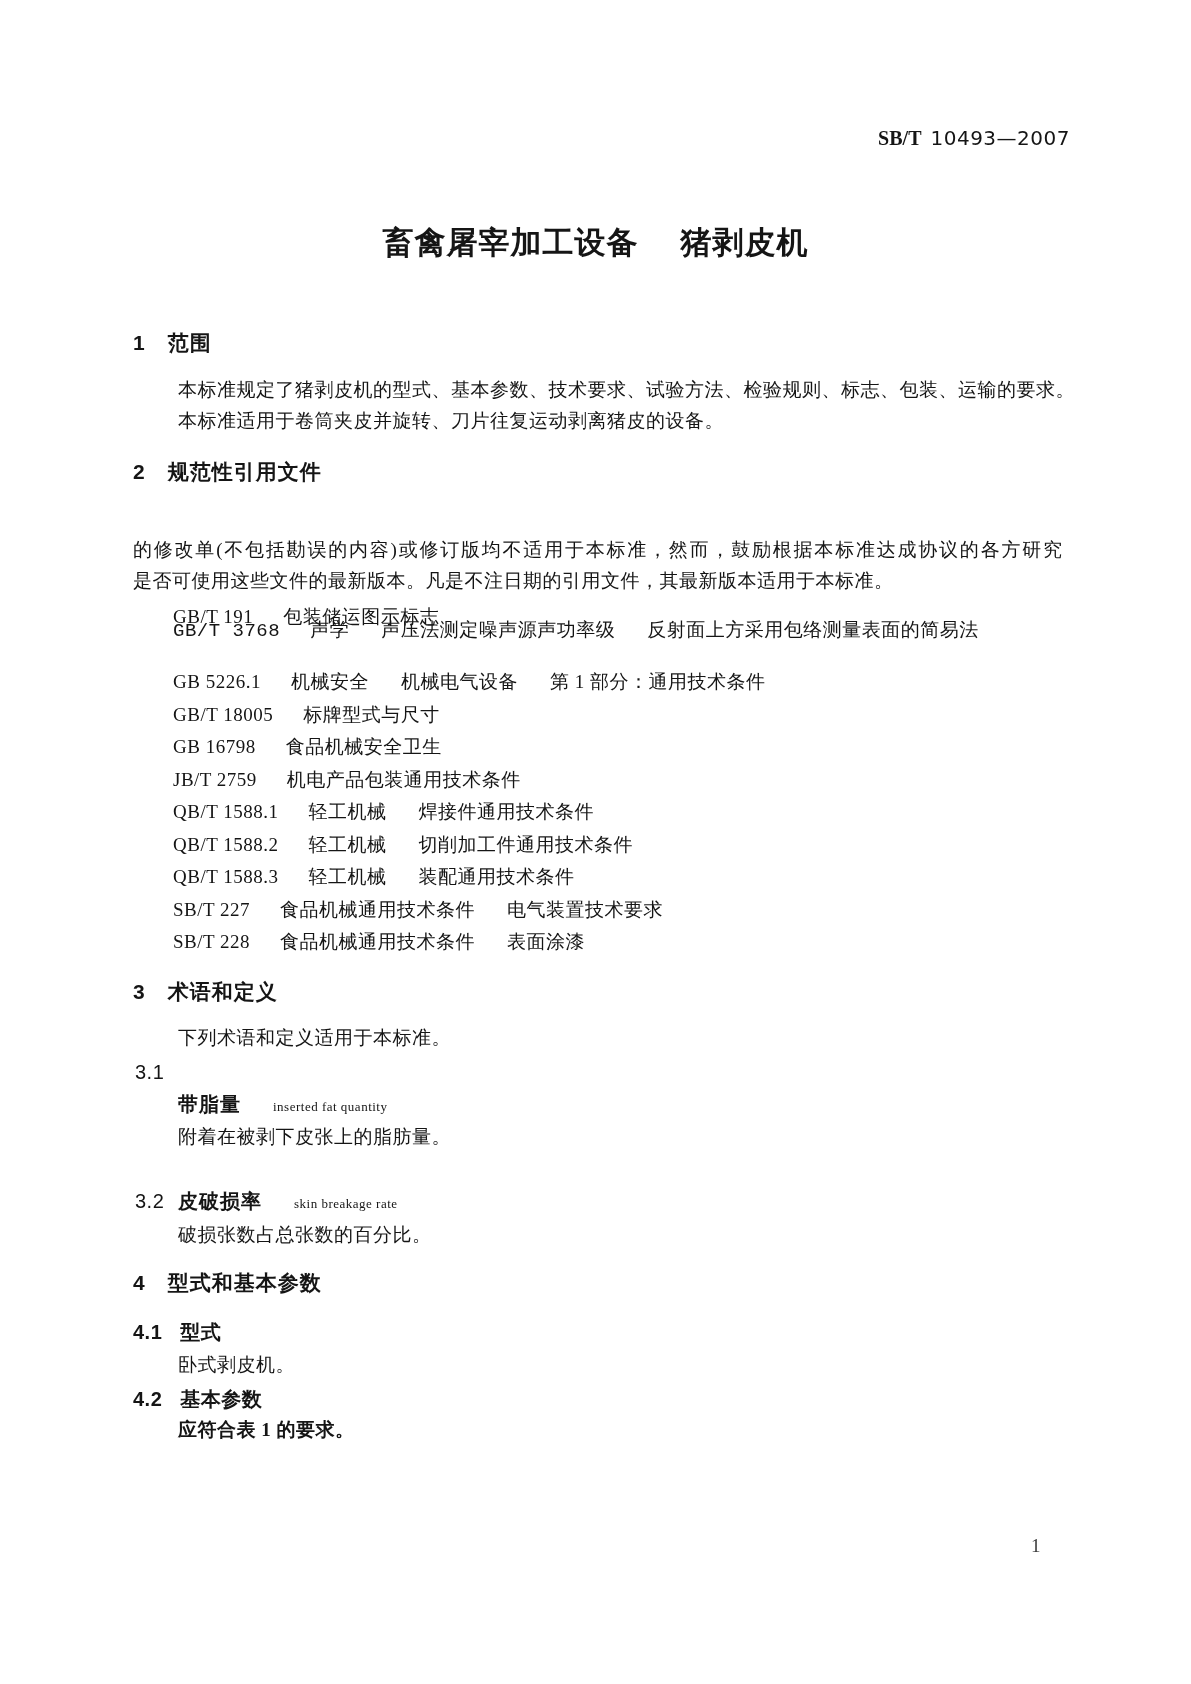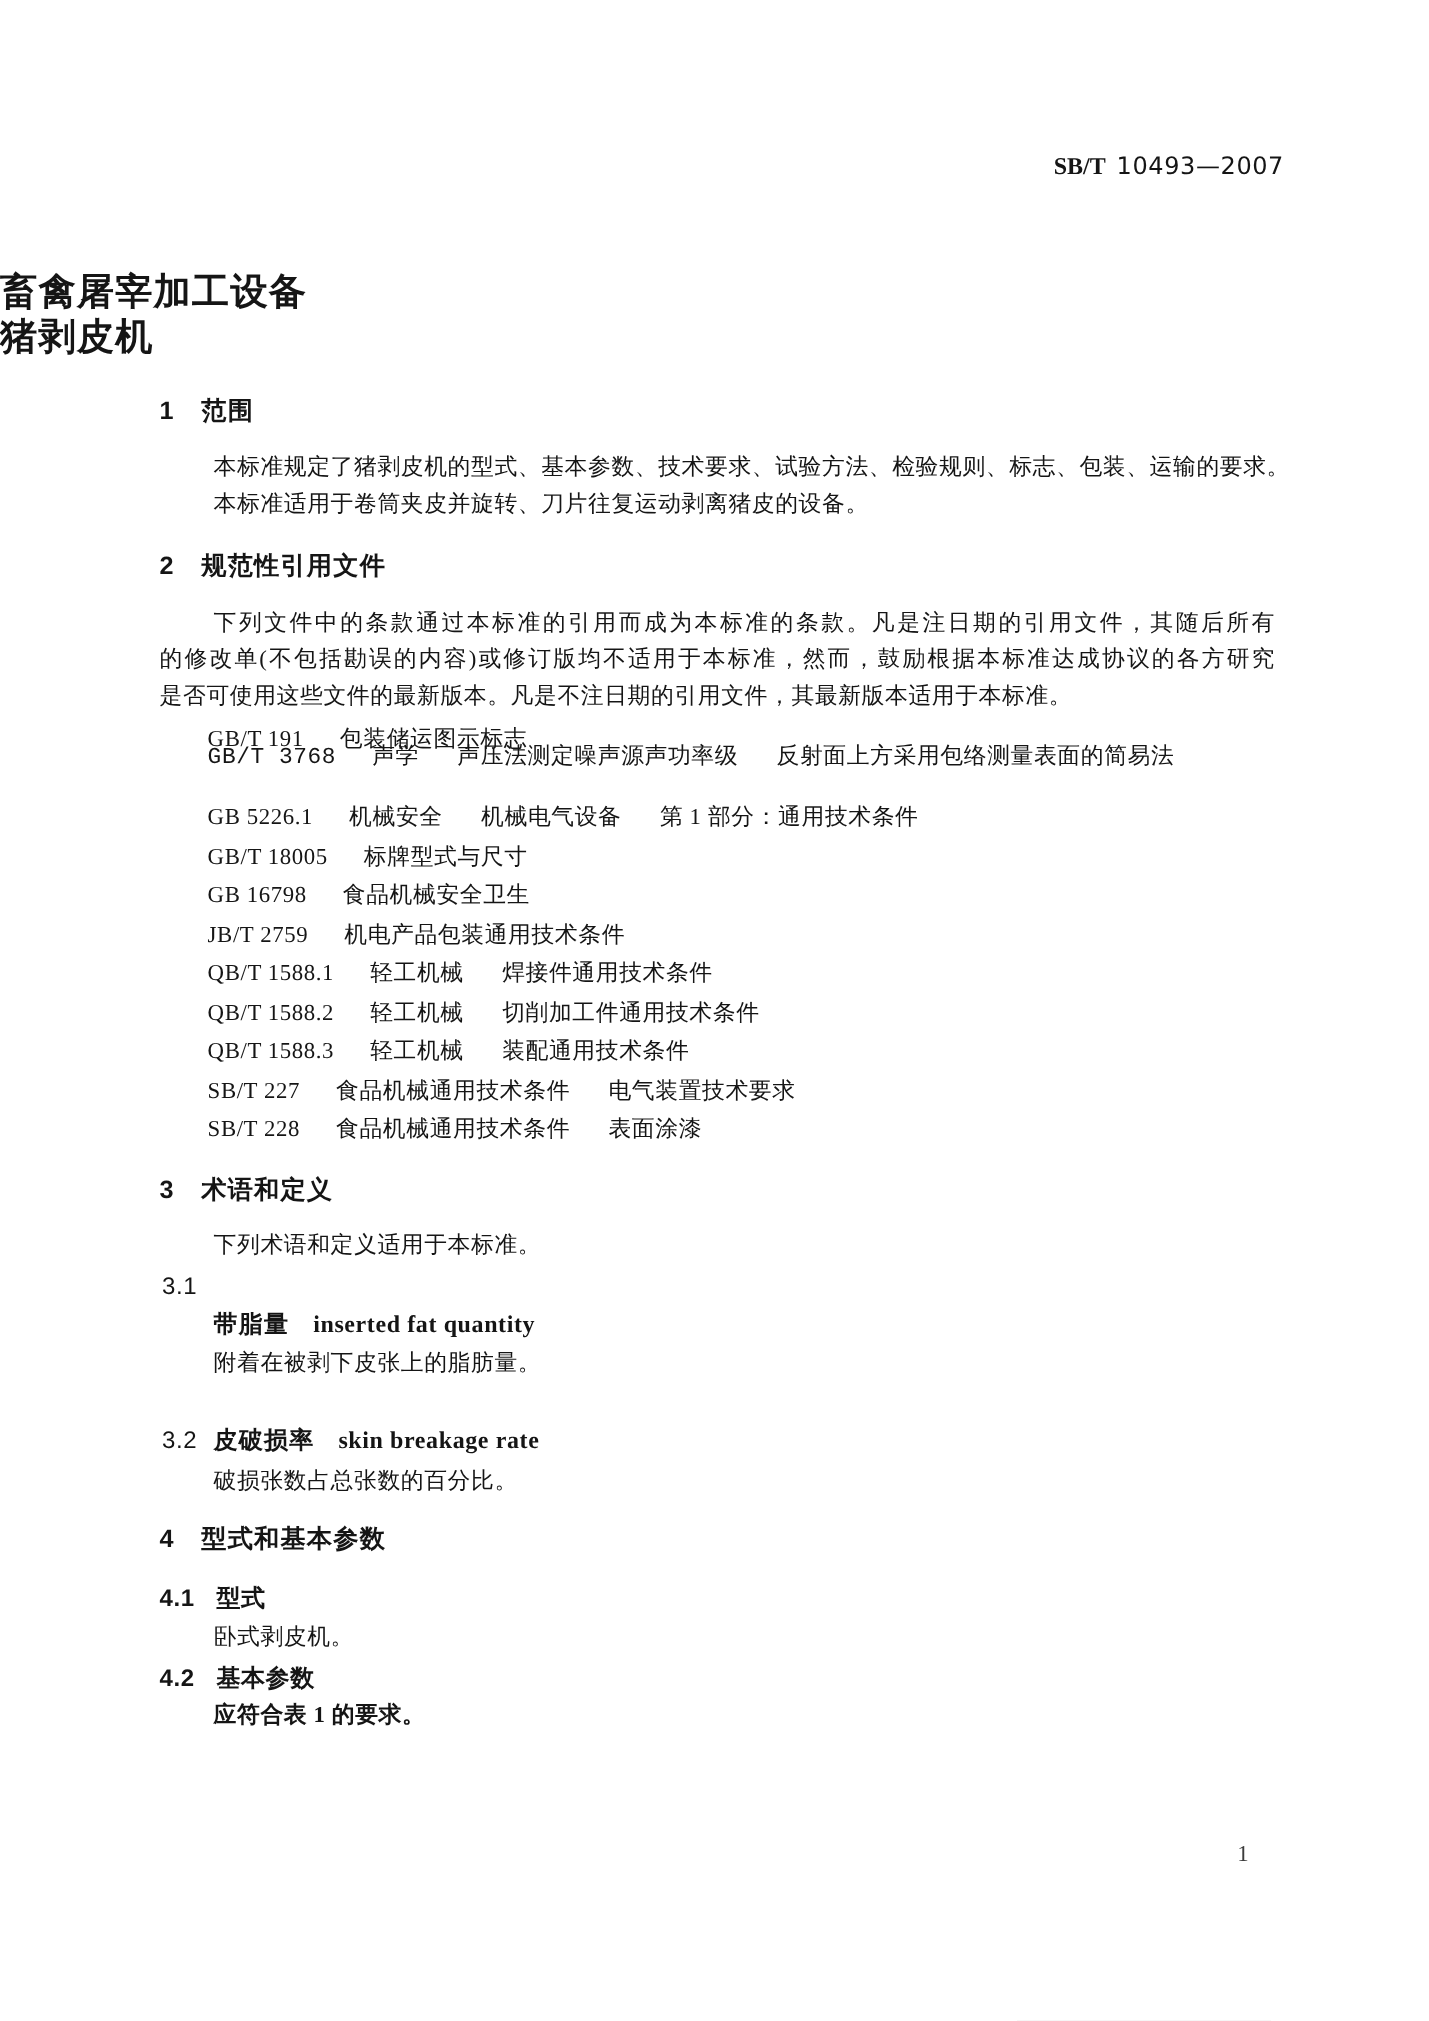--- a/index.html
+++ b/index.html
@@ -19,24 +19,24 @@
     top:125px;right:133px;
     font-size:20px;
     display:flex;column-gap:9px;align-items:baseline;
     white-space:nowrap;
   }
   .std-code .pfx{font-weight:bold;font-family:"Liberation Serif","DejaVu Serif",serif;}
   .std-code .num{font-family:"DejaVu Sans","Liberation Sans",sans-serif;font-weight:500;letter-spacing:0.5px;}
   
   .doc-title{
     top:224px;left:0;width:1191px;
-    display:flex;column-gap:30px;
+    display:flex;justify-content:center;column-gap:42px;
     font-family:"Liberation Sans","DejaVu Sans",sans-serif;
     font-weight:bold;font-size:31px;line-height:38px;
-    letter-spacing:1px;white-space:nowrap;flex-direction:column;
+    letter-spacing:1px;white-space:nowrap;
   }
   
   .sec-h{
     font-family:"Liberation Sans","DejaVu Sans",sans-serif;
     font-weight:bold;font-size:21px;line-height:27px;
     display:flex;column-gap:22px;align-items:baseline;
     letter-spacing:1px;white-space:nowrap;
   }
   .sub-h{
     font-family:"Liberation Sans","DejaVu Sans",sans-serif;
@@ -68,21 +68,21 @@
   
   .term-line{
     display:flex;column-gap:20px;align-items:baseline;white-space:nowrap;
   }
   .term-zh{
     font-family:"Liberation Sans","DejaVu Sans",sans-serif;
     font-weight:bold;font-size:20px;letter-spacing:1px;
   }
   .term-en{
     font-family:"Liberation Serif","DejaVu Serif",serif;
-    font-weight:bold;font-size:20px;letter-spacing:0.5px;
+    font-weight:normal;font-size:13px;letter-spacing:0.5px;margin-left:12px;
   }
   .page-num{
     font-size:19px;color:#3c3c3c;
   }
 </style>
 </head>
 <body>
 
 <div class="page">
 
@@ -100,21 +100,20 @@
     <span>1</span>
     <span>范围</span>
   </div>
   <div class="abs body-line" style="top:376px;left:178px;">本标准规定了猪剥皮机的型式、基本参数、技术要求、试验方法、检验规则、标志、包装、运输的要求。</div>
   <div class="abs body-line" style="top:407px;left:178px;">本标准适用于卷筒夹皮并旋转、刀片往复运动剥离猪皮的设备。</div>
 
   <div class="abs sec-h" style="top:458px;left:133px;">
     <span>2</span>
     <span>规范性引用文件</span>
   </div>
-  <div class="abs body-just" style="top:506px;left:178px;width:884px;">下列文件中的条款通过本标准的引用而成为本标准的条款。凡是注日期的引用文件，其随后所有</div>
   <div class="abs body-just" style="top:536px;left:133px;width:929px;">的修改单(不包括勘误的内容)或修订版均不适用于本标准，然而，鼓励根据本标准达成协议的各方研究</div>
   <div class="abs body-line" style="top:567px;left:133px;">是否可使用这些文件的最新版本。凡是不注日期的引用文件，其最新版本适用于本标准。</div>
 
   <div id="ref-list">
       <div class="ref-row" style="top: 603px;"><span class="ref-code">GB/T 191</span><span class="seg">包装储运图示标志</span></div>
       <div class="ref-row" style="top: 618px; font-family: Liberation Mono, monospace;"><span class="ref-code">GB/T 3768</span><span class="seg">声学</span><span class="seg">声压法测定噪声源声功率级</span><span class="seg">反射面上方采用包络测量表面的简易法</span></div>
       <div class="ref-row" style="top: 668px;"><span class="ref-code">GB 5226.1</span><span class="seg">机械安全</span><span class="seg">机械电气设备</span><span class="seg">第 1 部分：通用技术条件</span></div>
       <div class="ref-row" style="top: 700.5px;"><span class="ref-code">GB/T 18005</span><span class="seg">标牌型式与尺寸</span></div>
       <div class="ref-row" style="top: 733px;"><span class="ref-code">GB 16798</span><span class="seg">食品机械安全卫生</span></div>
       <div class="ref-row" style="top: 765.5px;"><span class="ref-code">JB/T 2759</span><span class="seg">机电产品包装通用技术条件</span></div>

